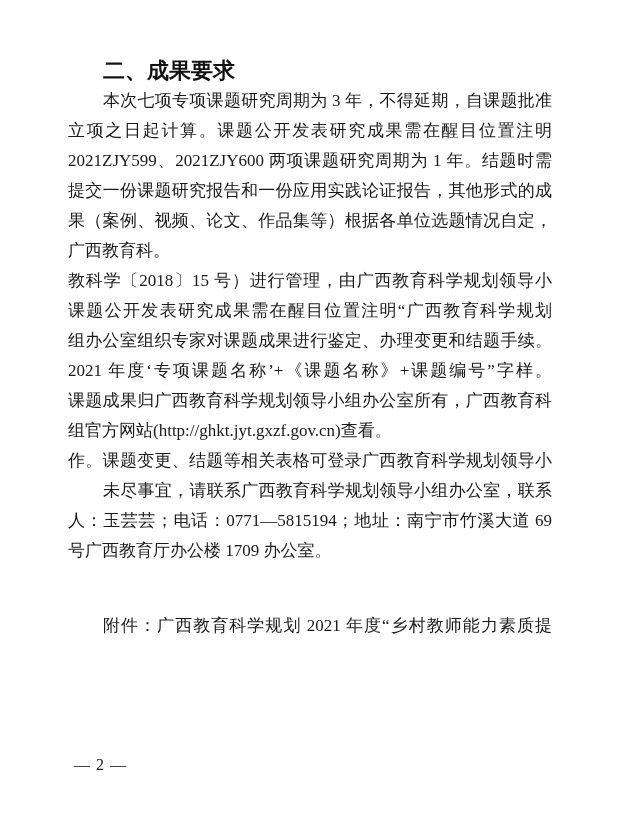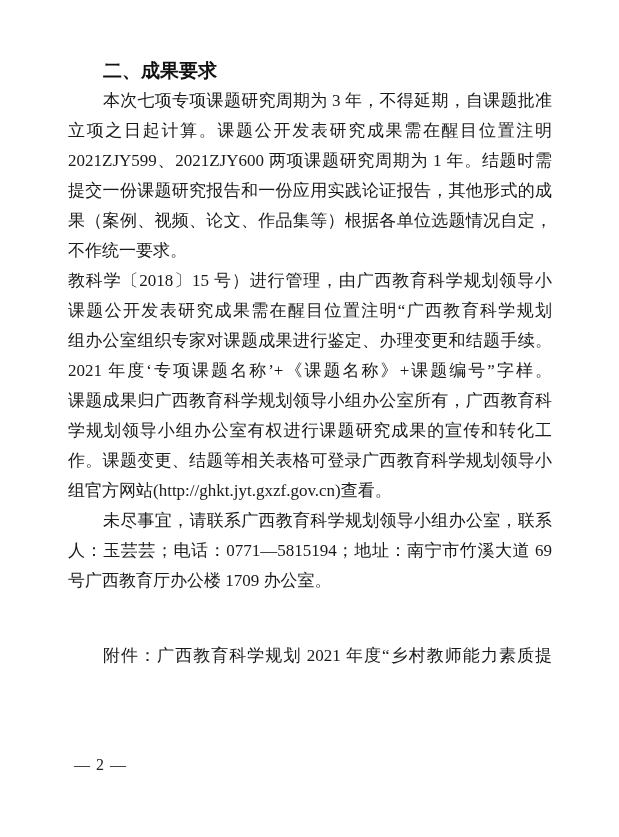--- a/index.html
+++ b/index.html
@@ -30,21 +30,21 @@
   }
   .line.just {
     text-align: justify;
     text-align-last: justify;
     text-justify: inter-character;
   }
   .line.indent { padding-left: 35px; }
   .line.heading {
     font-family: "Liberation Sans", "DejaVu Sans", sans-serif;
     font-weight: 700;
-    font-size: 19px;
+    font-size: 22px;
     color: #111111;
   }
   .line.spacer { height: 45px; }
   .page-number {
     position: absolute;
     left: 74px; top: 756px;
     font-family: "Liberation Serif", "DejaVu Serif", serif;
     font-size: 16px;
     letter-spacing: 1px;
     color: #222222;
@@ -54,29 +54,28 @@
 <body>
 
 <div class="page">
   <div class="content" id="lines">
       <div class="line heading indent">二、成果要求</div>
       <div class="line indent just">本次七项专项课题研究周期为 3 年，不得延期，自课题批准</div>
       <div class="line just">立项之日起计算。课题公开发表研究成果需在醒目位置注明</div>
       <div class="line just">2021ZJY599、2021ZJY600 两项课题研究周期为 1 年。结题时需</div>
       <div class="line just">提交一份课题研究报告和一份应用实践论证报告，其他形式的成</div>
       <div class="line just">果（案例、视频、论文、作品集等）根据各单位选题情况自定，</div>
-      <div class="line">不作统一要求。</div>
+      <div class="line">广西教育科。</div>
       <div class="line just">教科学〔2018〕15 号）进行管理，由广西教育科学规划领导小</div>
       <div class="line just">课题公开发表研究成果需在醒目位置注明“广西教育科学规划</div>
       <div class="line just">组办公室组织专家对课题成果进行鉴定、办理变更和结题手续。</div>
       <div class="line just">2021 年度‘专项课题名称’+《课题名称》+课题编号”字样。</div>
       <div class="line just">课题成果归广西教育科学规划领导小组办公室所有，广西教育科</div>
-      <div class="line just">学规划领导小组办公室有权进行课题研究成果的宣传和转化工</div>
+      <div class="line">组官方网站(http://ghkt.jyt.gxzf.gov.cn)查看。</div>
       <div class="line just">作。课题变更、结题等相关表格可登录广西教育科学规划领导小</div>
-      <div class="line">组官方网站(http://ghkt.jyt.gxzf.gov.cn)查看。</div>
       <div class="line indent just">未尽事宜，请联系广西教育科学规划领导小组办公室，联系</div>
       <div class="line just">人：玉芸芸；电话：0771—5815194；地址：南宁市竹溪大道 69</div>
       <div class="line">号广西教育厅办公楼 1709 办公室。</div>
       <div class="line spacer"></div>
       <div class="line indent just">附件：广西教育科学规划 2021 年度“乡村教师能力素质提</div>
     </div>
   <div class="page-number">— 2 —</div>
 </div>
 
 </body></html>

